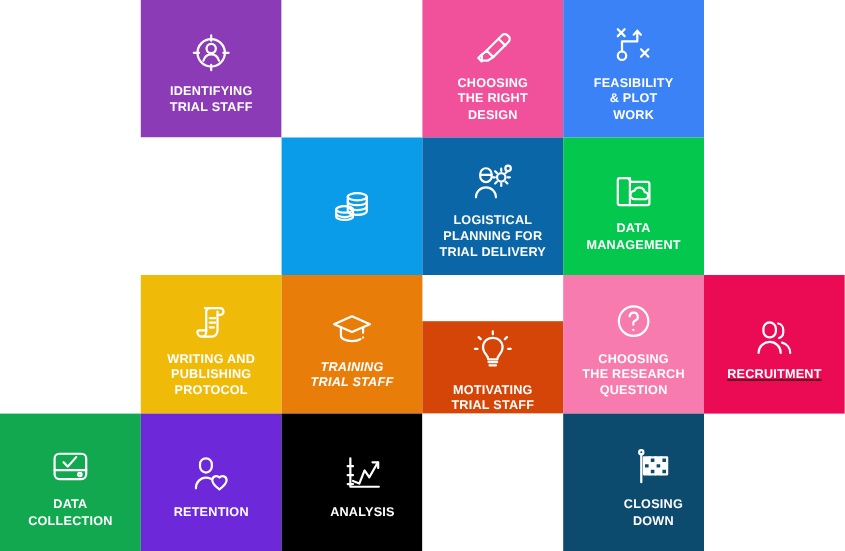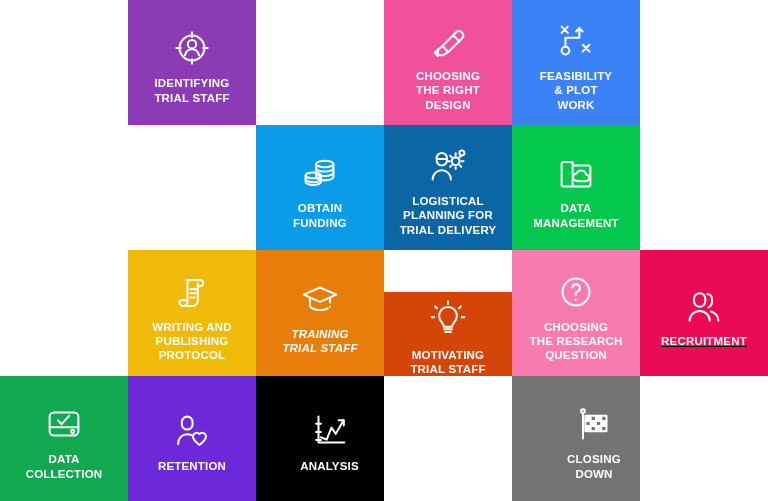--- a/index.html
+++ b/index.html
@@ -141,22 +141,20 @@
         <ellipse cx="29" cy="14.5" rx="9" ry="3.4"></ellipse>
         <path d="M20 14.5v13.8c0 1.9 4 3.4 9 3.4s9-1.5 9-3.4V14.5"></path>
         <path d="M20 19.1c0 1.9 4 3.4 9 3.4s9-1.5 9-3.4"></path>
         <path d="M20 23.7c0 1.9 4 3.4 9 3.4s9-1.5 9-3.4"></path>
         <ellipse cx="17" cy="26.5" rx="8" ry="3.1"></ellipse>
         <path d="M9 26.5v6.9c0 1.7 3.6 3.1 8 3.1s8-1.4 8-3.1v-6.9"></path>
         <path d="M9 30.6c0 1.7 3.6 3.1 8 3.1s8-1.4 8-3.1"></path>
       </g>
           </svg>
         </div>
-        <div class="tile-label">OBTAIN
-FUNDING</div>
       </div>
     </div>
     <div class="tile" style="background: rgb(11, 102, 168);">
       <div class="tile-inner">
         <div class="tile-icon">
           <svg viewBox="0 0 48 48">
       <g fill="none" stroke="#ffffff" stroke-width="2.1" stroke-linecap="round" stroke-linejoin="round">
         <path d="M17.5 23.5a5.4 5.4 0 0 0 5.4-5.4v-2.3a5.4 5.4 0 1 0-10.8 0v2.3a5.4 5.4 0 0 0 5.4 5.4z"></path>
         <path d="M8 38c0-5.5 4.3-9.5 9.5-9.5S27 32.5 27 38"></path>
         <path d="M12.4 16.6h10.2"></path>
@@ -306,21 +304,21 @@
         <path d="M9.5 33.5h5M9.5 25h5M9.5 16.5h5"></path>
         <path d="m14.5 30.5 6 2.5 5-12.5 4.5 6.5L38 13"></path>
         <path d="M33 12.8h5.4v5.4"></path>
       </g>
           </svg>
         </div>
         <div class="tile-label">ANALYSIS</div>
       </div>
     </div>
     <div class="tile empty"></div>
-    <div class="tile" style="background: #737373; padding-left: 36px;">
+    <div class="tile" style="background: #0c4a6e; padding-left: 36px;">
       <div class="tile-inner">
         <div class="tile-icon">
           <svg viewBox="0 0 48 48">
       <g fill="none" stroke="#ffffff" stroke-width="2.1" stroke-linecap="round" stroke-linejoin="round">
         <circle cx="12.5" cy="10.5" r="2"></circle>
         <path d="M12.5 12.8V39"></path>
         <path d="M15 15.5h22v16H15z"></path>
         <path d="M15 20.8h22M15 26.1h22"></path>
         <path d="M20.5 15.5v16M26 15.5v16M31.5 15.5v16"></path>
       </g>

